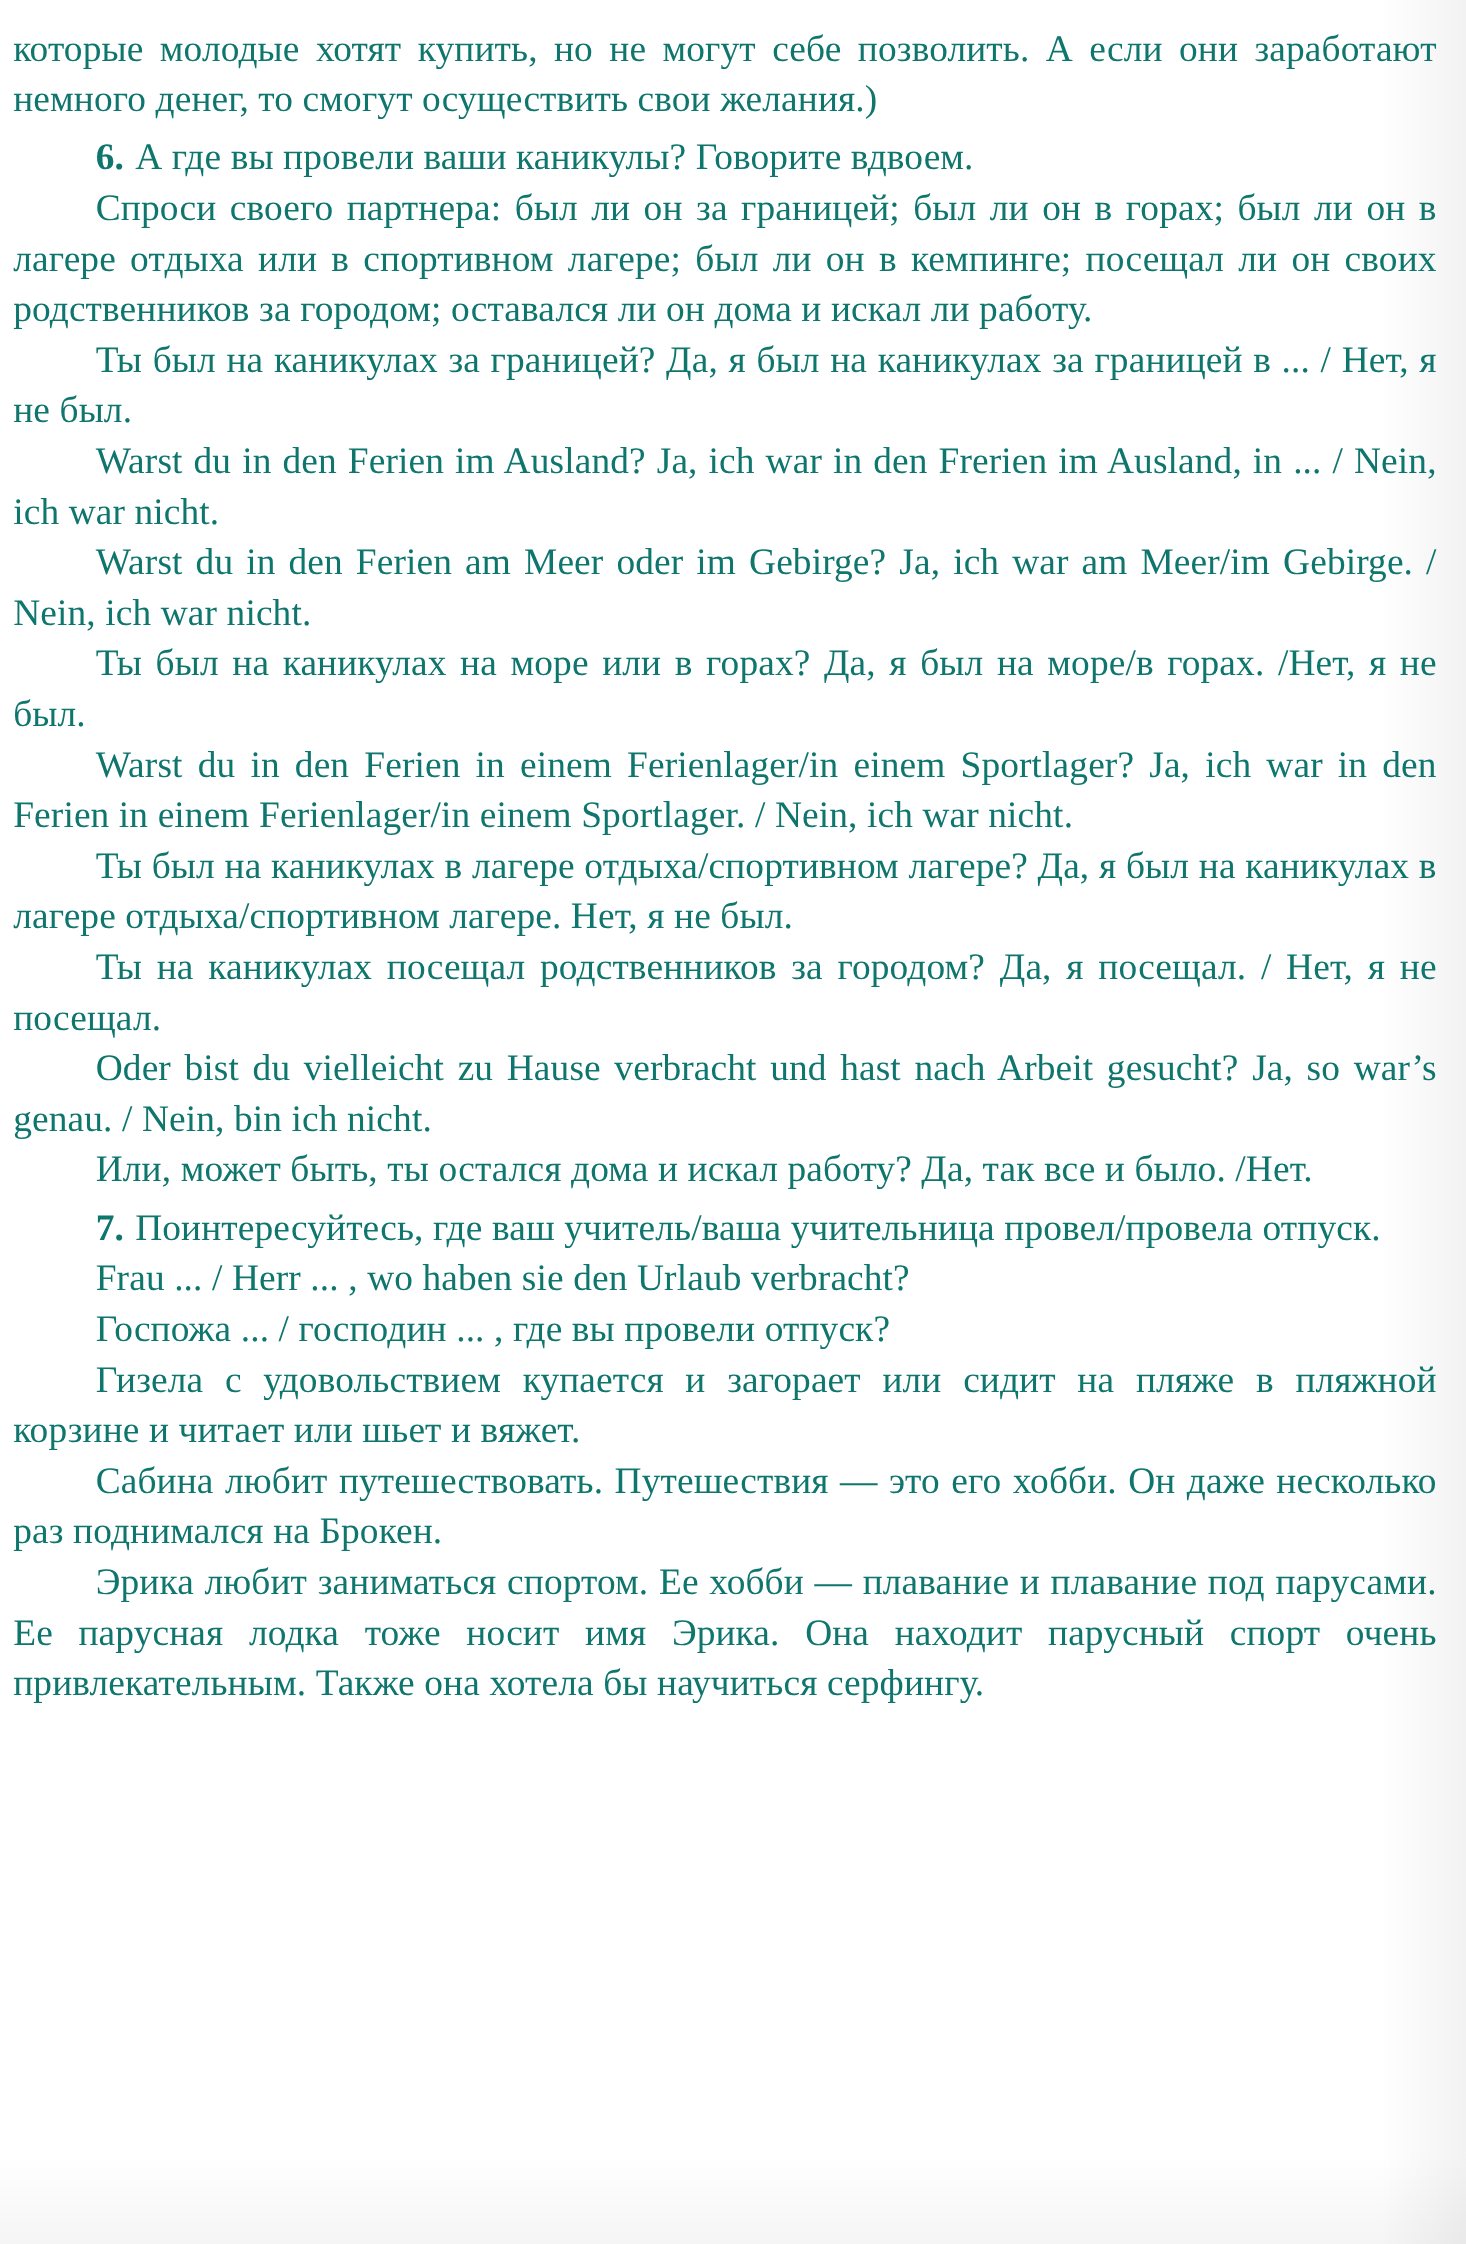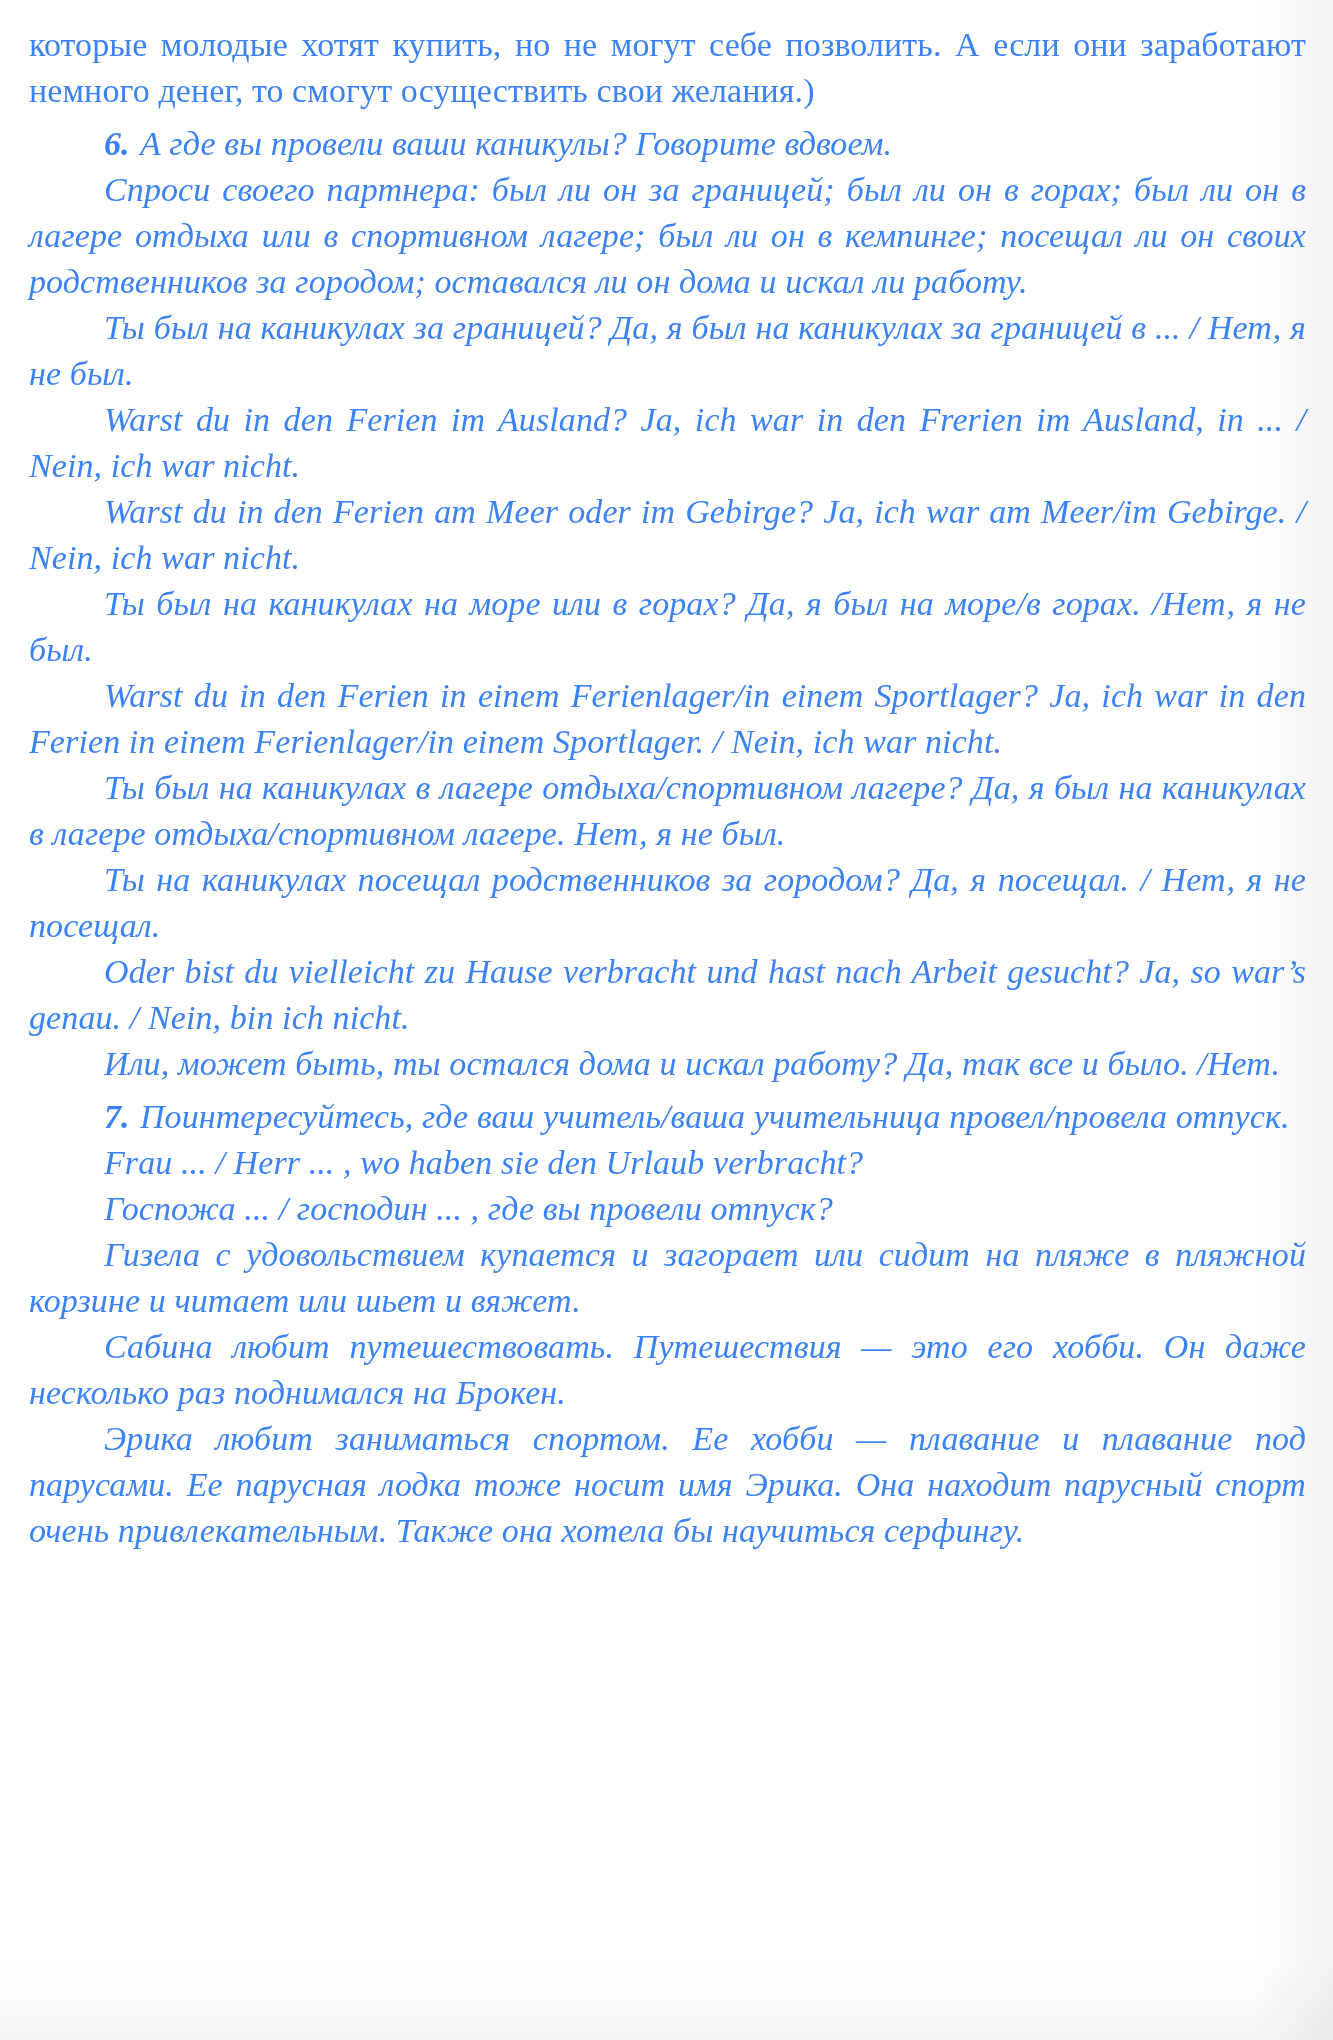--- a/index.html
+++ b/index.html
@@ -6,42 +6,42 @@
   html, body {
     width: 1333px;
     background: #f4f4f2;
     font-family: "Liberation Serif", "DejaVu Serif", serif;
   }
   .page {
     position: relative;
     width: 1333px;
     height: 2040px;
     background: #ffffff;
-    color: #3b82f6;
-    padding: 22px 27px 0 29px;
+    color: #0f766e;
+    padding: 22px 27px 0 12px;
     overflow: hidden;
   }
   
   .scan-shade {
     position: absolute;
     top: 0; right: 0; bottom: 0; left: 0;
     pointer-events: none;
     background:
       linear-gradient(to right, rgba(0,0,0,0) 94%, rgba(0,0,0,0.05) 100%),
       linear-gradient(to bottom, rgba(0,0,0,0) 96%, rgba(0,0,0,0.04) 100%);
   }
   .textblock {
     position: relative;
     font-size: 34px;
     line-height: 46px;
     text-align: justify;
     letter-spacing: 0.1px;
   }
   p.para { margin: 0; }
-  p.indent { text-indent: 75px; font-style: italic; }
+  p.indent { text-indent: 75px; }
   p.sect { margin-top: 7px; }
   .num { font-weight: 700; }
   .num:not(:empty) { margin-right: 0.30em; }
 </style>
 </head>
 <body>
 
 <div class="page">
   <div class="scan-shade"></div>
 

